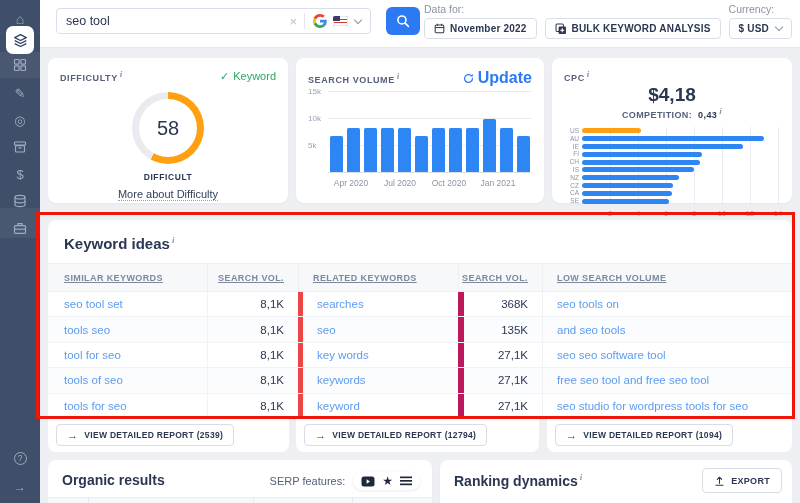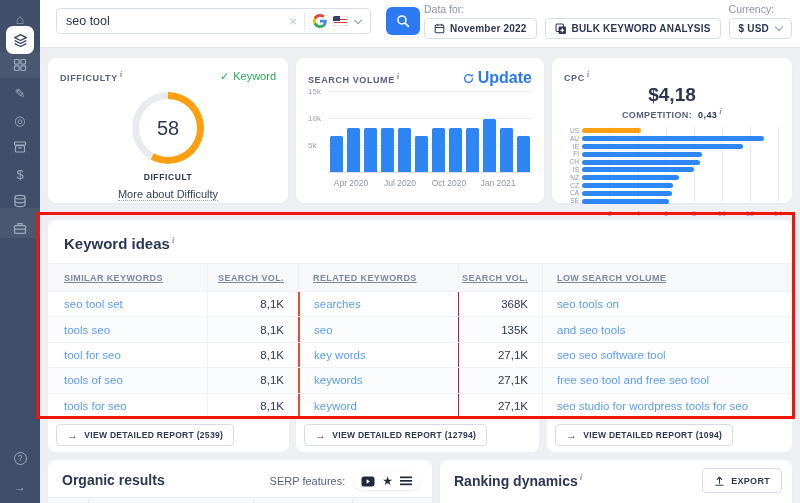--- a/index.html
+++ b/index.html
@@ -70,22 +70,22 @@
   .kw-body { position:absolute; top:72px; left:0; right:0; bottom:0; display:flex; flex-direction:column; }
   .kw-row { flex:1; display:flex; align-items:center; border-bottom:1px solid #f0f2f6; }
   .kw-row:nth-child(even) { background:#fbfcfd; }
   .kw-row:last-child { border-bottom:none; }
   .cell { overflow:hidden; white-space:nowrap; }
   .cell.h { font-size:9px; font-weight:bold; letter-spacing:.4px; color:#7e889b;text-decoration:underline; }
   .cell.kw { font-size:11.5px; color:#5d9cf2; cursor:pointer; }
   .cell.vol { font-size:11.5px; color:#2b3752; text-align:right; }
   .c0 { width:159px; padding-left:16px; }
   .c1 { width:91px; padding-right:14px; text-align:right; border-left:1px solid #f0f2f6; height:100%; display:flex; align-items:center; justify-content:flex-end; }
-  .c2 { width:160px; padding-left:14px; border-left:2px solid #ef4444; height:100%; display:flex; align-items:center; }
-  .c3 { width:84px; padding-right:14px; text-align:right; border-left:1px solid #be185d; height:100%; display:flex; align-items:center; justify-content:flex-end; }
+  .c2 { width:160px; padding-left:14px; border-left:5px solid #ef4444; height:100%; display:flex; align-items:center; }
+  .c3 { width:84px; padding-right:14px; text-align:right; border-left:6px solid #be185d; height:100%; display:flex; align-items:center; justify-content:flex-end; }
   .c4 { width:250px; padding-left:14px; border-left:1px solid #f0f2f6; height:100%; display:flex; align-items:center; }
   .kw-head .c1,.kw-head .c2,.kw-head .c3,.kw-head .c4 { border-left:1px solid #edf0f4; }
 
   .annotation { position:absolute; left:36px; top:212px; width:759px; height:207px; border:3px solid #ee1509; z-index:40; pointer-events:none; }
 
   .strip { position:absolute; top:418px; height:34px; background:#fff; border-radius:0 0 8px 8px; }
   .report-btn { position:absolute; left:8px; top:6px; height:22px; border:1px solid #d7dce6; background:#fff; border-radius:4px; display:flex; align-items:center; gap:6px; padding:0 10px; font-size:8.5px; font-weight:bold; letter-spacing:.3px; color:#2b3752; cursor:pointer; font-family:"Liberation Sans",sans-serif; }
   .report-btn .arr { font-size:11px; font-weight:bold; color:#2b3752; }
 
   

